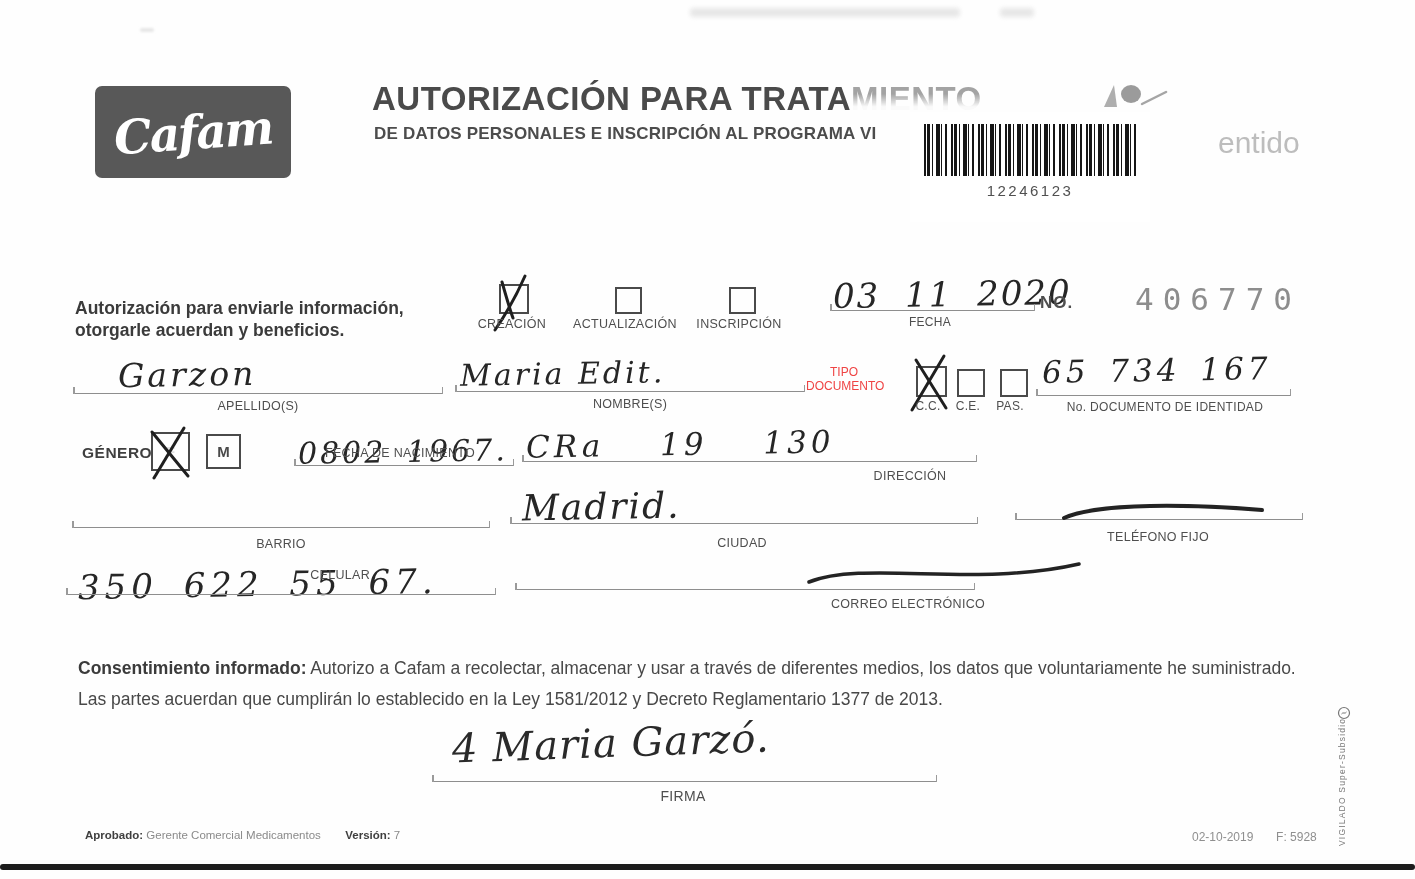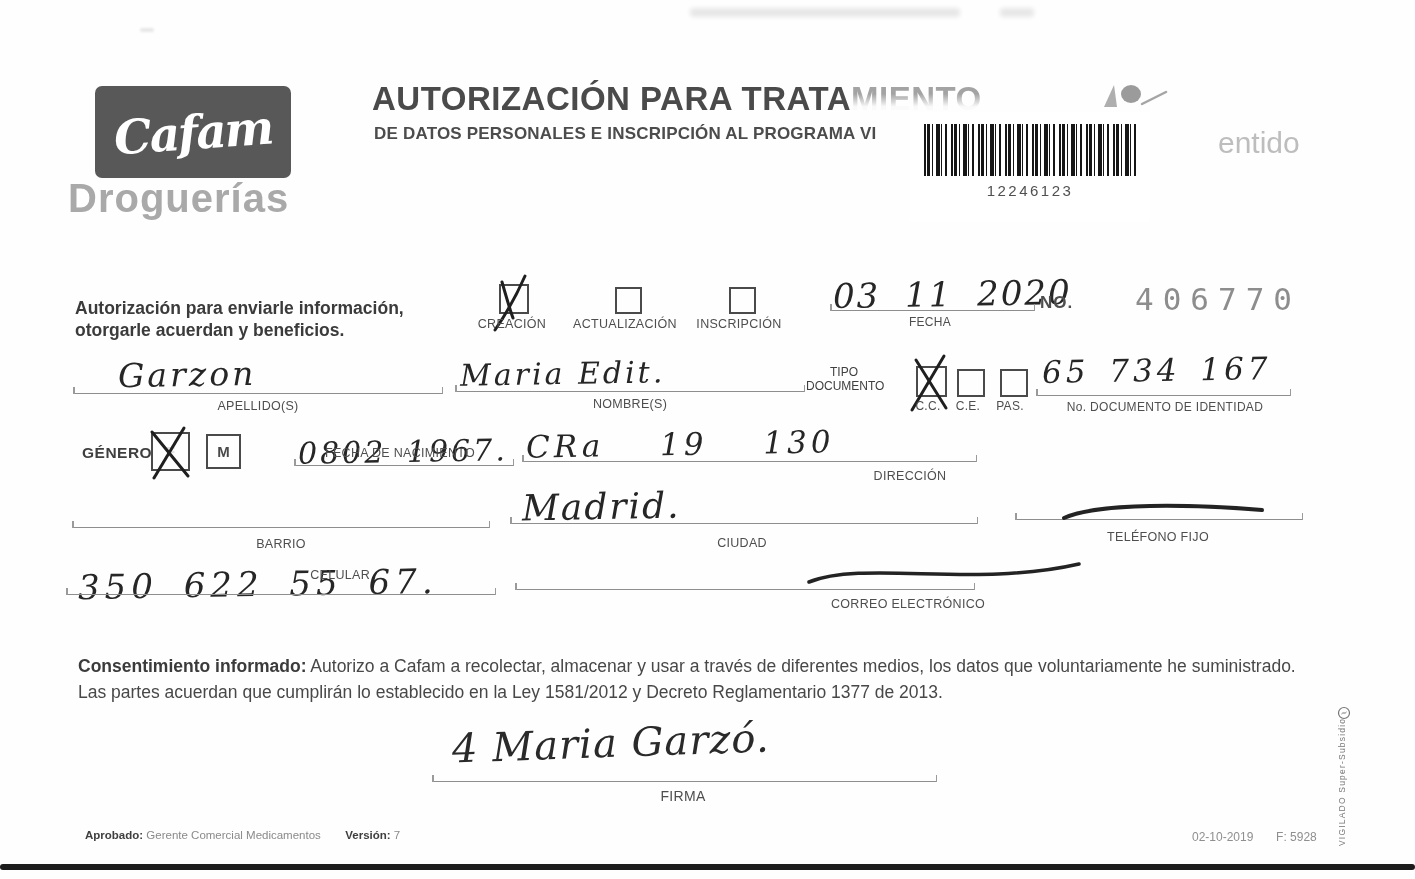--- a/index.html
+++ b/index.html
@@ -48,24 +48,24 @@
   .cbox{position:absolute;border:2px solid #4a4a4a;background:transparent;}
   .mark-svg{position:absolute;overflow:visible;}
   .opt-letter{display:flex;width:100%;height:100%;align-items:center;justify-content:center;
               font-weight:700;color:#4a4a4a;font-size:15px;}
 
   .stamp-num{position:absolute;left:1135px;top:281px;font-family:"DejaVu Sans Mono",monospace;
              font-size:31px;letter-spacing:9px;color:#8d8d8d;}
   .no-label{position:absolute;left:1040px;top:293px;font-size:17px;color:#4e4e4e;font-weight:600;letter-spacing:1px;}
 
   .tipo-doc{position:absolute;left:806px;top:365px;width:76px;text-align:center;font-size:12px;
-            color:#404040;line-height:14px;}
+            color:#ef4444;line-height:14px;}
   .genero-label{position:absolute;left:82px;top:444px;font-size:15.5px;font-weight:700;color:#3f3f3f;letter-spacing:.5px;}
 
-  .consent{position:absolute;left:78px;top:653px;width:1240px;font-size:17.5px;line-height:26px;color:#484848;}
+  .consent{position:absolute;left:78px;top:653px;width:1240px;font-size:17.5px;line-height:31px;color:#484848;}
   .consent b{color:#3b3b3b;}
 
   .signature{position:absolute;left:452px;top:720px;font-family:"DejaVu Serif",serif;font-style:italic;
              font-size:40px;color:#2a2a2a;transform:rotate(-2deg);letter-spacing:1px;white-space:nowrap;}
 
   .footer-left{position:absolute;left:85px;top:829px;font-size:11.5px;color:#8a8a8a;}
   .footer-left b{color:#3f3f3f;}
   .footer-left .gap{display:inline-block;width:18px;}
   .footer-right{position:absolute;left:1192px;top:830px;font-size:12px;color:#8f8f8f;}
   .footer-right .gap{display:inline-block;width:16px;}
@@ -81,21 +81,20 @@
 
 <div class="page">
 
   <div class="smudge" style="left:690px;top:8px;width:270px;height:9px;"></div>
   <div class="smudge" style="left:1000px;top:8px;width:34px;height:9px;"></div>
   <div class="smudge" style="left:140px;top:28px;width:14px;height:4px;filter:blur(1px);"></div>
 
   <div class="logo-box">
     <span class="logo-text">Cafam</span>
   </div>
-  <div class="subbrand">Droguerías</div>
 
   <div class="title"><span>AUTORIZACIÓN PARA TRATA</span><span class="title-fade">MIENTO</span></div>
   <div class="subtitle">DE DATOS PERSONALES E INSCRIPCIÓN AL PROGRAMA VI</div>
 
   <svg class="swoosh" width="70" height="32" viewBox="0 0 70 32">
     <path d="M6 27 L16 5 L19 27 Z" fill="#9a9a9a" opacity=".8"></path>
     <ellipse cx="33" cy="14" rx="10" ry="9" fill="#8a8a8a" opacity=".85"></ellipse>
     <path d="M44 24 L68 12" stroke="#a5a5a5" stroke-width="2.5" fill="none" stroke-linecap="round"></path>
   </svg>
 

